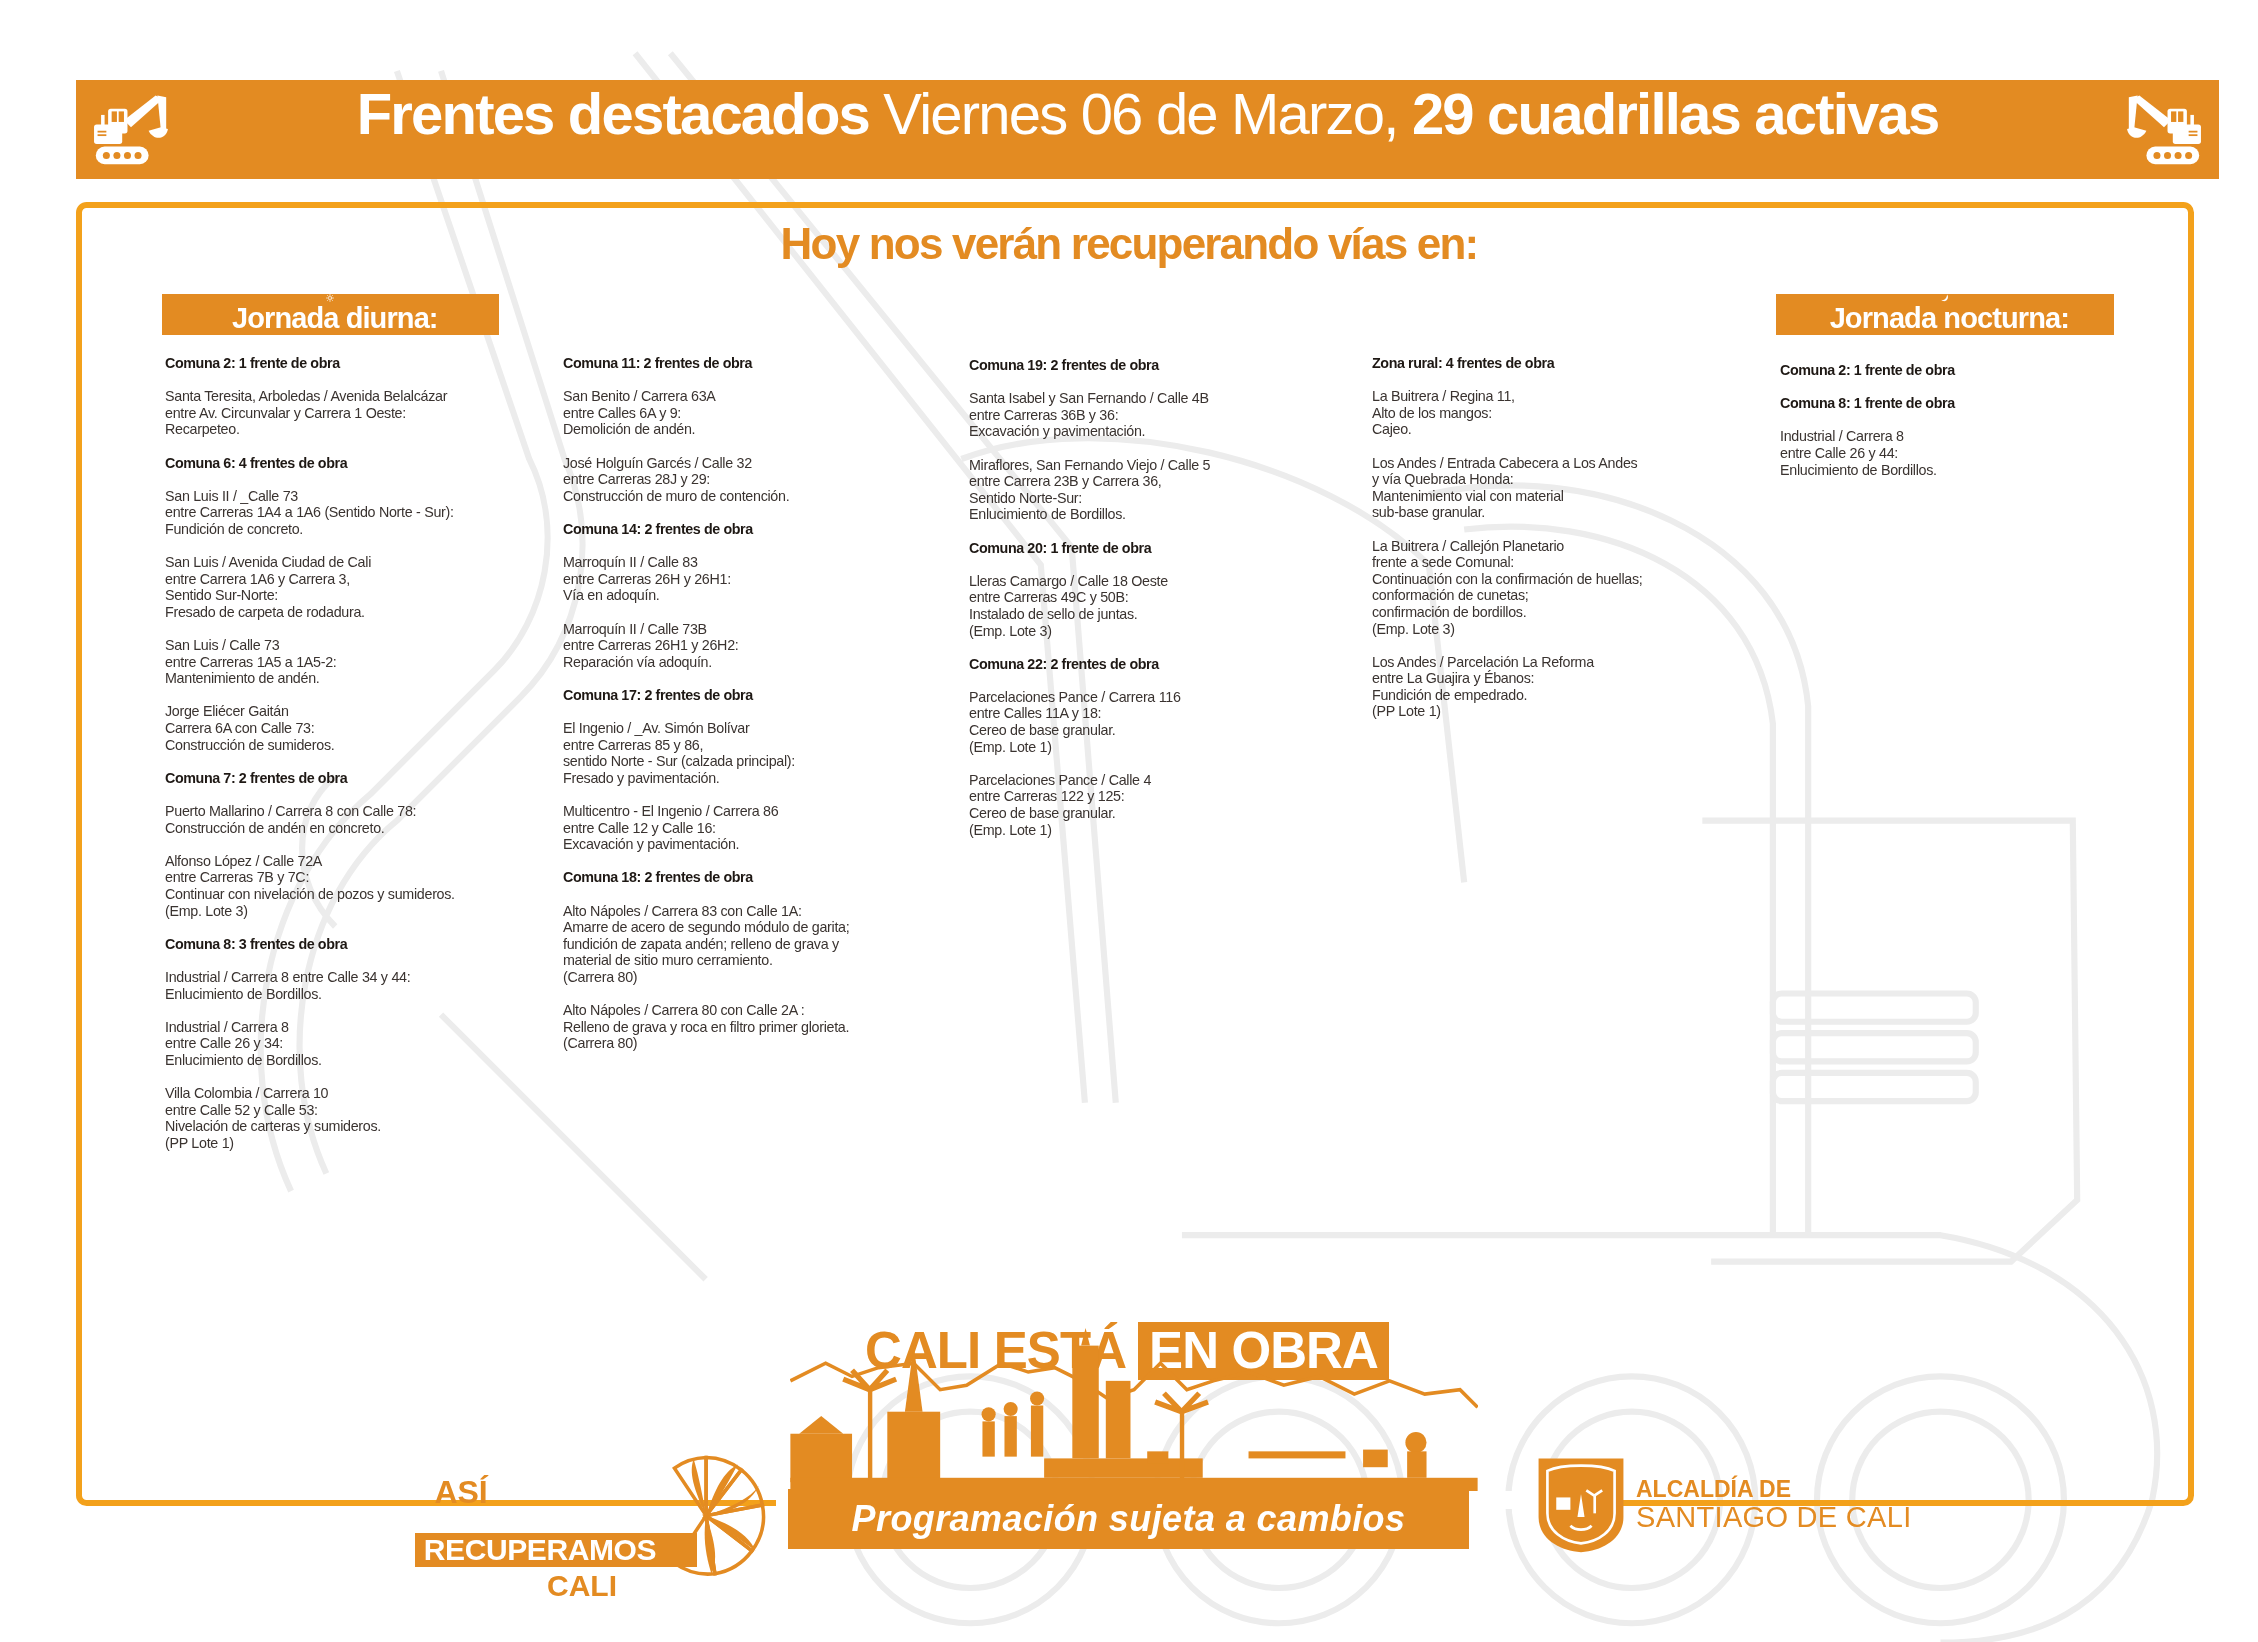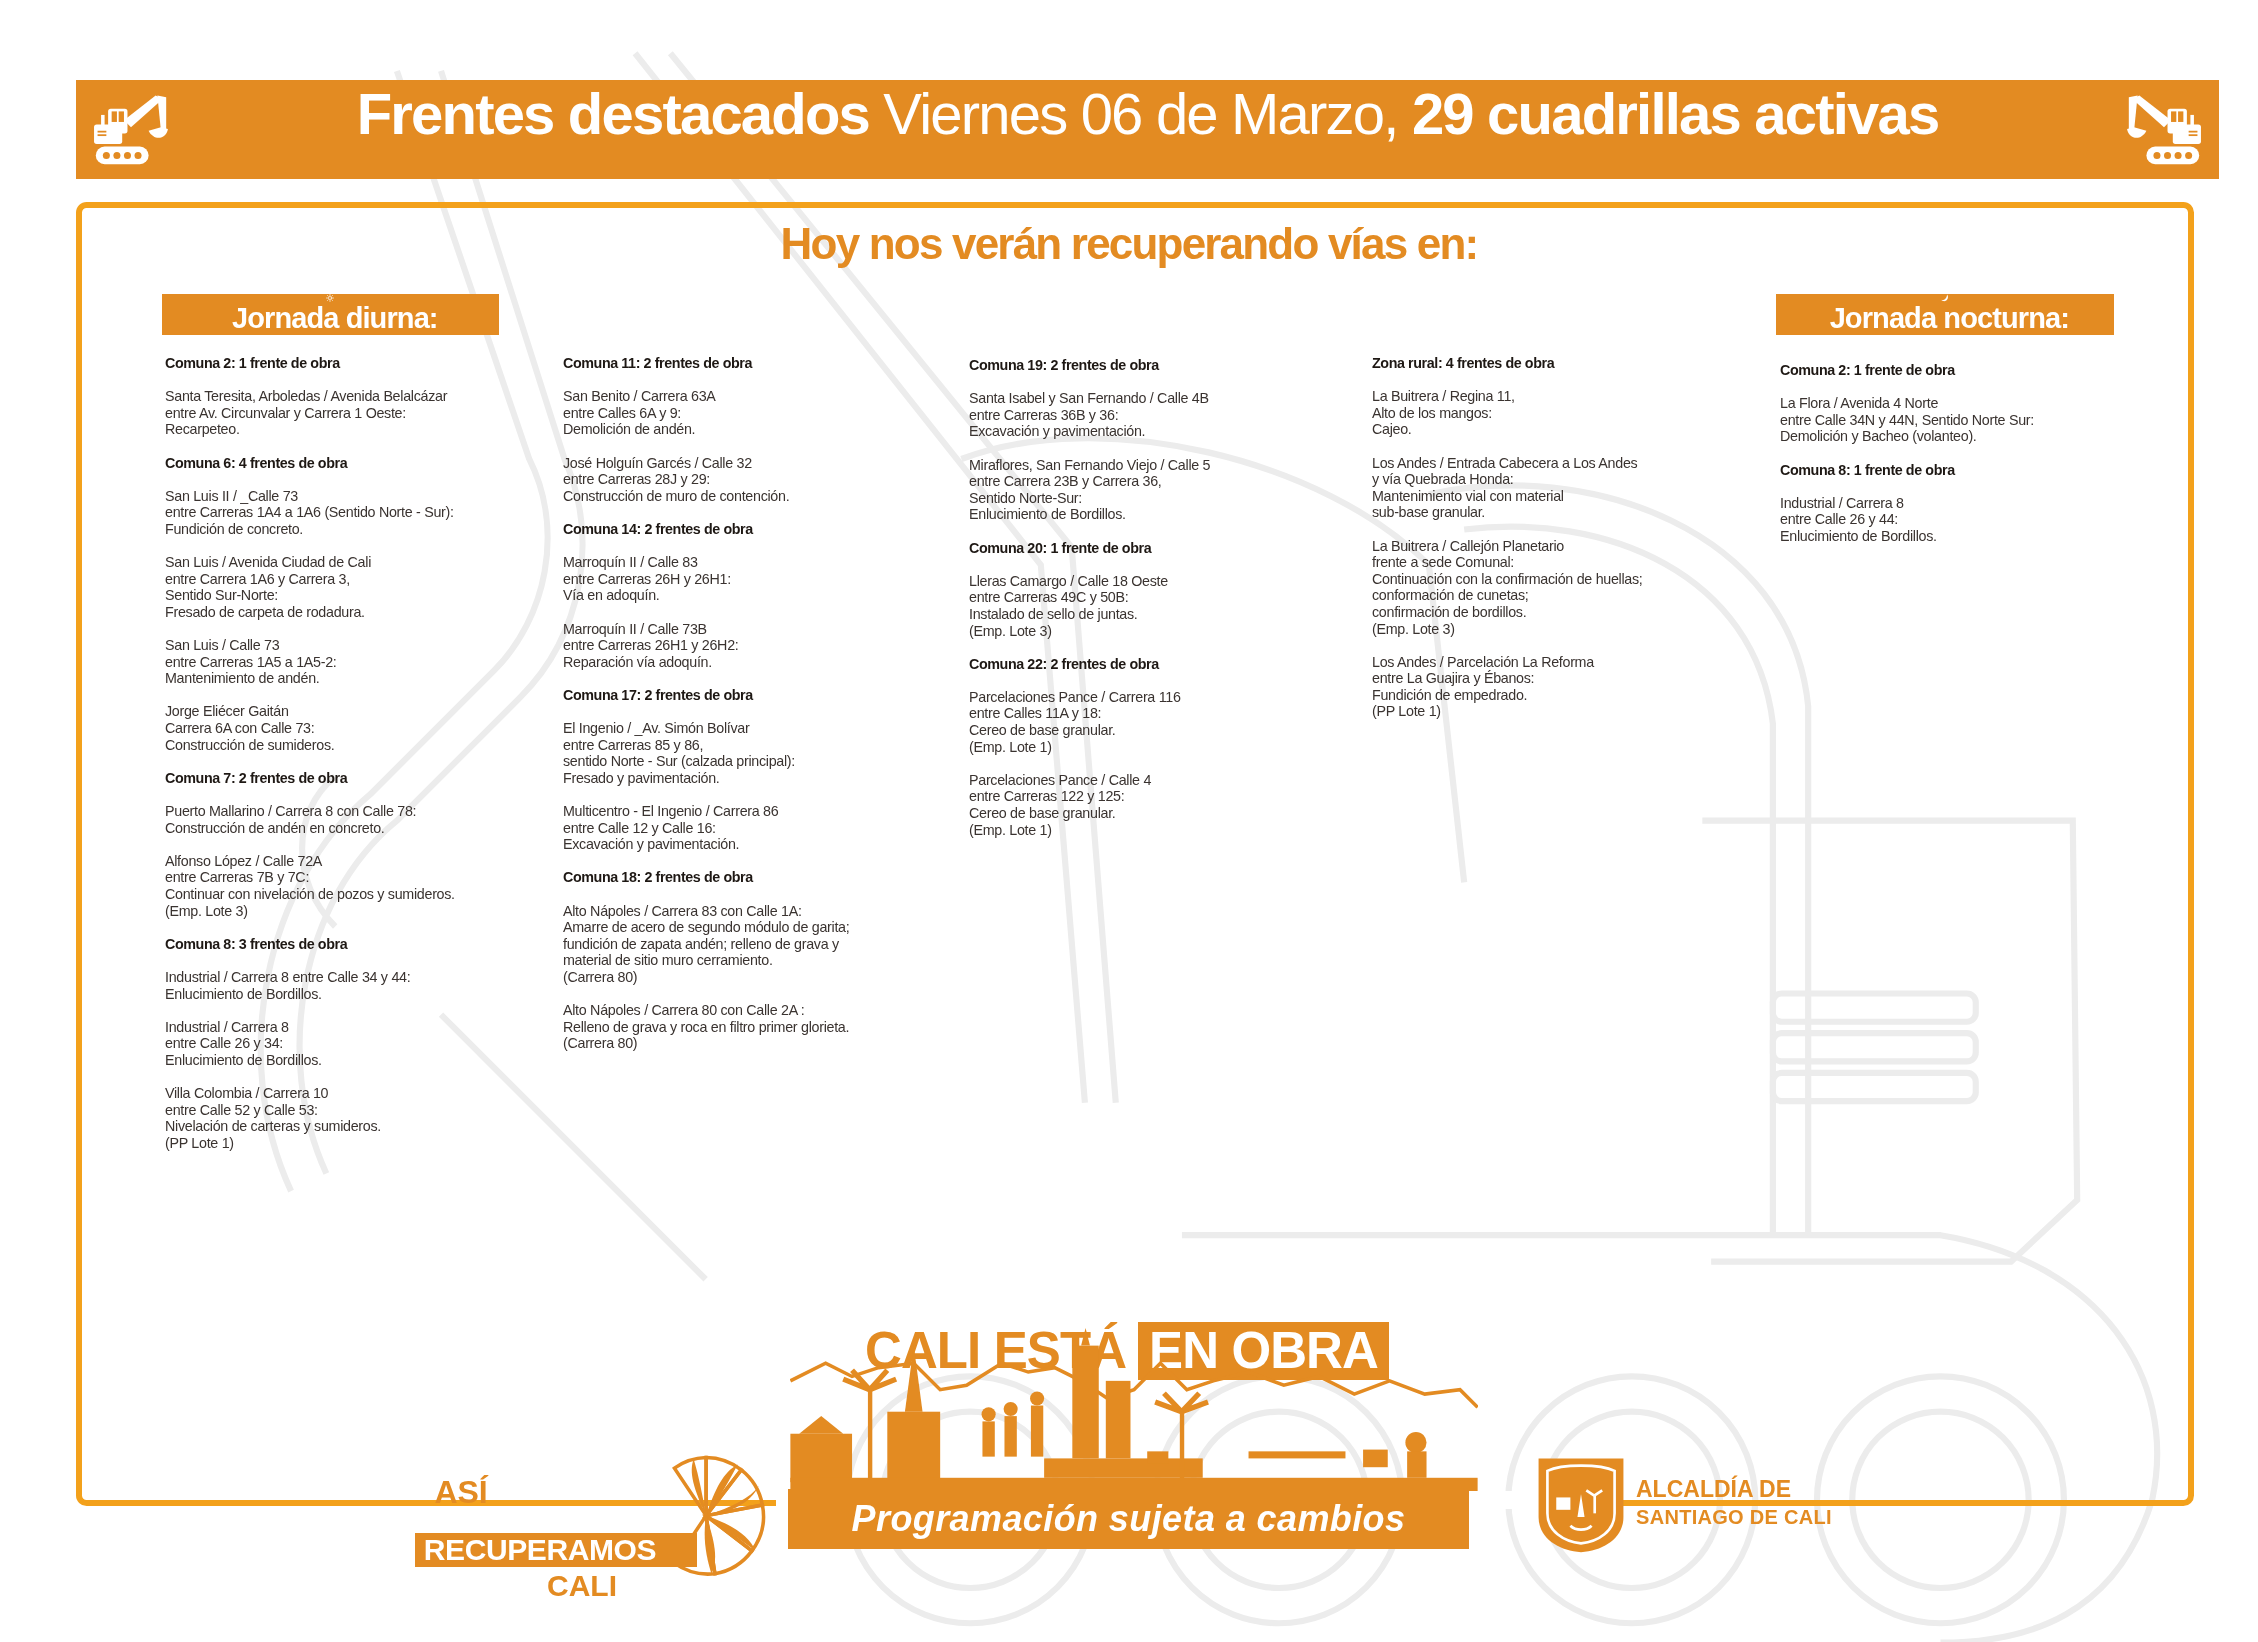--- a/index.html
+++ b/index.html
@@ -72,21 +72,21 @@
   .prog {
     left:788px; top:1489px; width:681px; height:60px; background:#E38B22; color:#fff;
     font-size:36px; font-style:italic; font-weight:700; display:flex; align-items:center; justify-content:center;
     letter-spacing:0.4px;
   }
 
   .alcaldia { left:1535px; top:1456px; height:97px; display:flex; align-items:center; }
   .alcaldia .shield { width:92px; height:99px; }
   .alcaldia .txt { margin-left:9px; color:#E38B22; }
   .alcaldia .l1 { font-size:23px; font-weight:700; line-height:25px; }
-  .alcaldia .l2 { font-size:20px; font-weight:700; line-height:30px; letter-spacing:0.3px; }
+  .alcaldia .l2 { font-size:29px; font-weight:400; line-height:30px; letter-spacing:0.3px; }
 </style>
 </head>
 <body>
 
 <svg class="watermark" viewBox="0 0 2560 1862">
   <g fill="none" stroke="#ececec" stroke-width="7">
     <path d="M330 1350 C 260 1200 300 1000 420 900 L 560 760 C 620 700 640 600 600 520 L 450 80"></path>
     <path d="M370 1330 C 310 1200 340 1020 450 930 L 590 790 C 660 720 680 610 640 520 L 500 80"></path>
     <path d="M720 60 L 1180 640 L 1230 1250"></path>
     <path d="M760 60 L 1215 620 L 1265 1250"></path>
@@ -301,23 +301,20 @@
 confirmación de bordillos.
 (Emp. Lote 3)</div>
   <div class="entry">Los Andes / Parcelación La Reforma
 entre La Guajira y Ébanos:
 Fundición de empedrado.
 (PP Lote 1)</div>
 </div>
 
 <div class="layer col col5">
   <div class="group-title">Comuna 2: 1 frente de obra</div>
-  <div class="entry">La Flora / Avenida 4 Norte
-entre Calle 34N y 44N, Sentido Norte Sur:
-Demolición y Bacheo (volanteo).</div>
   <div class="group-title">Comuna 8: 1 frente de obra</div>
   <div class="entry">Industrial / Carrera 8
 entre Calle 26 y 44:
 Enlucimiento de Bordillos.</div>
 </div>
 
 <div class="layer recup">
   <svg class="flower" width="115" height="132" viewBox="0 0 130 150">
     <g transform="translate(60,78)" fill="none" stroke="#E38B22" stroke-width="4">
       <path d="M0 0 L 0 -66 A 66 66 0 0 1 40 -52 Z"></path>

